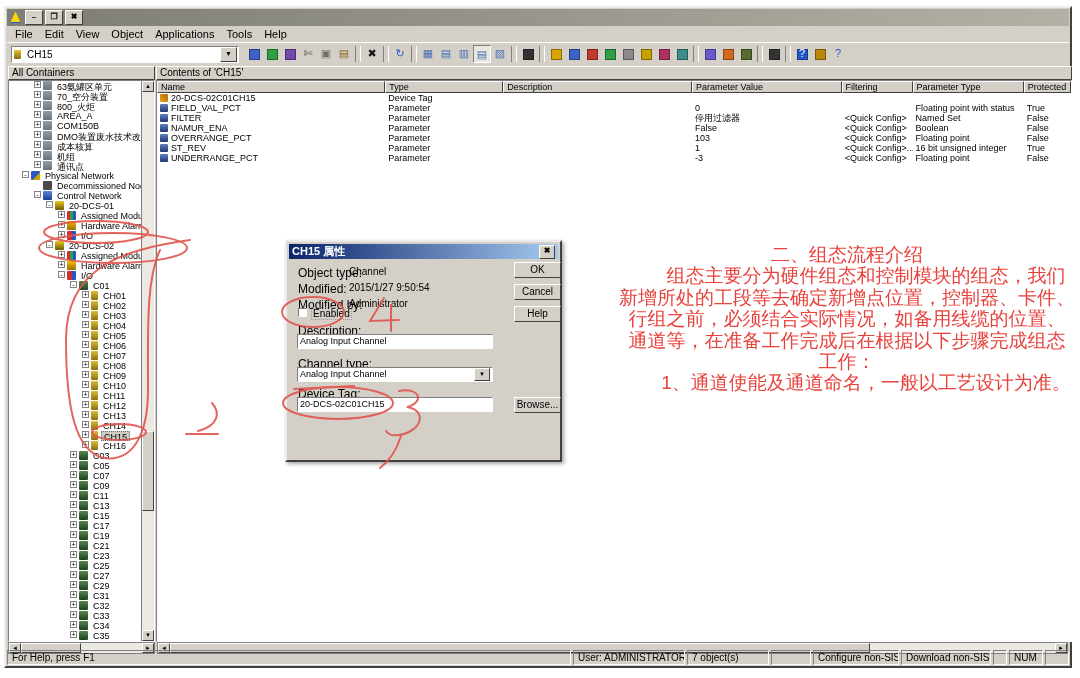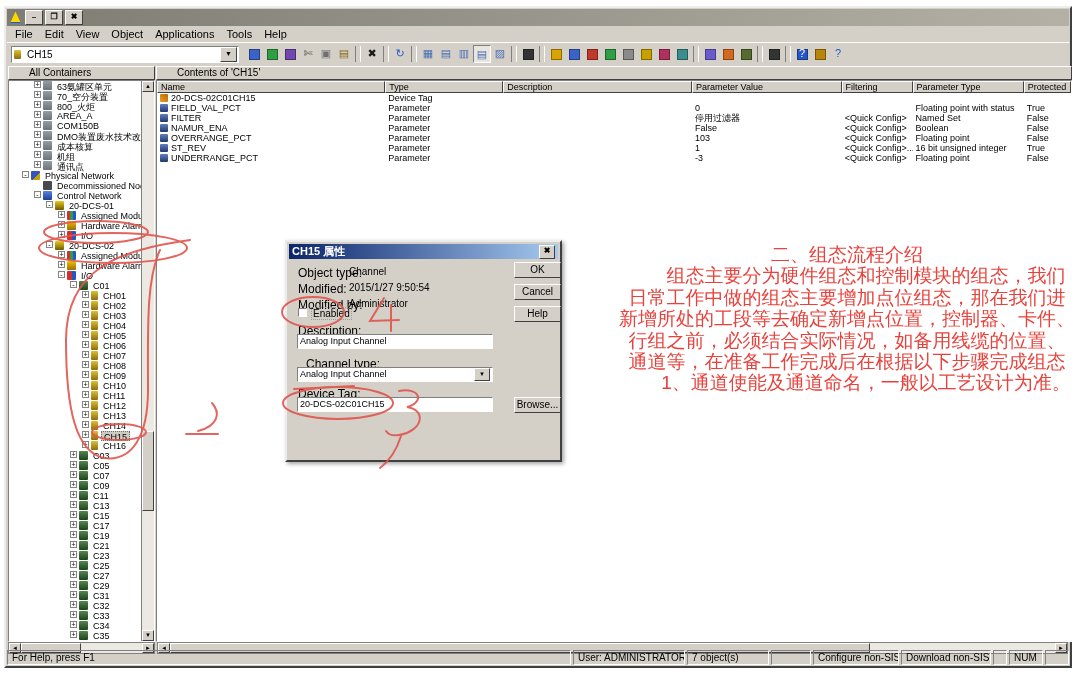--- a/index.html
+++ b/index.html
@@ -26,21 +26,21 @@
   .combo-btn{width:15px;height:13px;background:#d4d0c8;border:1px solid;border-color:#fff #404040 #404040 #fff;
              font-size:7px;line-height:12px;text-align:center;flex:none;margin-right:1px}
   .tbicons{display:flex;align-items:center;margin-left:6px}
   .tbslot{width:18px;height:18px;position:relative;display:flex;align-items:center;justify-content:center}
   .tbslot.sep{width:4px;height:16px;margin:0 2px;border-left:1px solid #808080;border-right:1px solid #fff}
   .tbslot.pressed{border:1px solid;border-color:#808080 #fff #fff #808080;background:#e9e6df;box-sizing:border-box}
   .sw{width:11px;height:11px;border:1px solid rgba(0,0,0,.35);box-sizing:border-box}
   .gl{position:absolute;left:0;top:0;right:0;bottom:0;font-size:11px;line-height:17px;text-align:center;color:#333}
   
   .pheader{position:absolute;height:14px;background:#d4d0c8;border:1px solid;border-color:#fff #404040 #404040 #fff;
-           font-size:10px;padding:0 20px;line-height:12px;box-sizing:border-box;color:#000}
+           font-size:10px;padding:0 3px;line-height:12px;box-sizing:border-box;color:#000}
   .lheader{left:2px;top:58px;width:147px}
   .rheader{left:150px;top:58px;width:916px}
   
   .lpane{position:absolute;left:2px;top:72px;width:147px;height:562px;background:#fff;
          border:1px solid;border-color:#808080 #fff #fff #808080;box-sizing:border-box;overflow:hidden}
   .tree{position:absolute;left:1px;top:0;right:13px;bottom:0;overflow:hidden}
   .treerow{display:flex;height:10px;font-size:9px;white-space:nowrap}
   .indent{flex:none;height:1px}
   .exp{flex:none;width:7px;height:7px;border:1px solid #848484;background:#fff;font-size:7px;line-height:6px;text-align:center;box-sizing:border-box;margin-right:2px;color:#000}
   .tico{flex:none;width:9px;height:9px;margin-right:3px;border-radius:1px}
@@ -747,34 +747,34 @@
   <span class="dlabel" style="left:11px;top:24px">Object type:</span>
   <span class="dvalue" style="left:62px;top:24px">Channel</span>
   <span class="dlabel" style="left:11px;top:40px">Modified:</span>
   <span class="dvalue" style="left:62px;top:40px">2015/1/27 9:50:54</span>
   <span class="dlabel" style="left:11px;top:56px">Modified by:</span>
   <span class="dvalue" style="left:62px;top:56px">Administrator</span>
   <span class="cb"></span>
   <span class="cblabel">Enabled</span>
   <span class="dlabel" style="left:11px;top:82px">Description:</span>
   <span class="dinput" style="top:92px">Analog Input Channel</span>
-  <span class="dlabel" style="left:19px;top:115px">Channel type:</span>
+  <span class="dlabel" style="left:11px;top:115px">Channel type:</span>
   <span class="dinput dselect" style="top:125px">
       <span class="sv">Analog Input Channel</span>
       <span class="darrow">▼</span>
     </span>
   <span class="dlabel" style="left:11px;top:145px">Device Tag:</span>
   <span class="dinput" style="top:155px">20-DCS-02C01CH15</span>
   <span class="dbtn" style="top:155px">Browse...</span>
   <span class="dbtn" style="top:20px">OK</span>
   <span class="dbtn" style="top:42px">Cancel</span>
   <span class="dbtn" style="top:64px">Help</span>
 </div>
 
-<div class="anno" style="color: rgb(232, 66, 60); text-align: center;"><div>二、组态流程介绍</div><div>　　组态主要分为硬件组态和控制模块的组态，我们</div><div>日常工作中做的组态主要增加点位组态，那在我们进</div><div>新增所处的工段等去确定新增点位置，控制器、卡件、</div><div>行组之前，必须结合实际情况，如备用线缆的位置、</div><div>通道等，在准备工作完成后在根据以下步骤完成组态</div><div>　　1、通道使能及通道命名，一般以工艺设计为准。</div></div>
+<div class="anno" style="color: rgb(232, 66, 60); text-align: center;"><div>二、组态流程介绍</div><div>　　组态主要分为硬件组态和控制模块的组态，我们</div><div>新增所处的工段等去确定新增点位置，控制器、卡件、</div><div>行组之前，必须结合实际情况，如备用线缆的位置、</div><div>通道等，在准备工作完成后在根据以下步骤完成组态</div><div>工作：</div><div>　　1、通道使能及通道命名，一般以工艺设计为准。</div></div>
 
 <svg class="redsvg" width="1080" height="678">
   <g fill="none" stroke-width="2" opacity="0.9" stroke-linecap="round" stroke="#e0554d">
     <ellipse cx="96" cy="232" rx="52" ry="11"></ellipse>
     <ellipse cx="113" cy="248" rx="74" ry="15"></ellipse>
     <path d="M190,240 C120,250 66,268 66,340 C66,410 76,452 104,458 C132,462 148,436 148,390 C148,330 146,280 160,250"></path>
     <ellipse cx="119" cy="432" rx="27" ry="8"></ellipse>
     <path d="M212,403 C221,413 218,426 198,431"></path>
     <path d="M186,434 L218,434"></path>
     <ellipse cx="313" cy="312" rx="31" ry="15"></ellipse>

